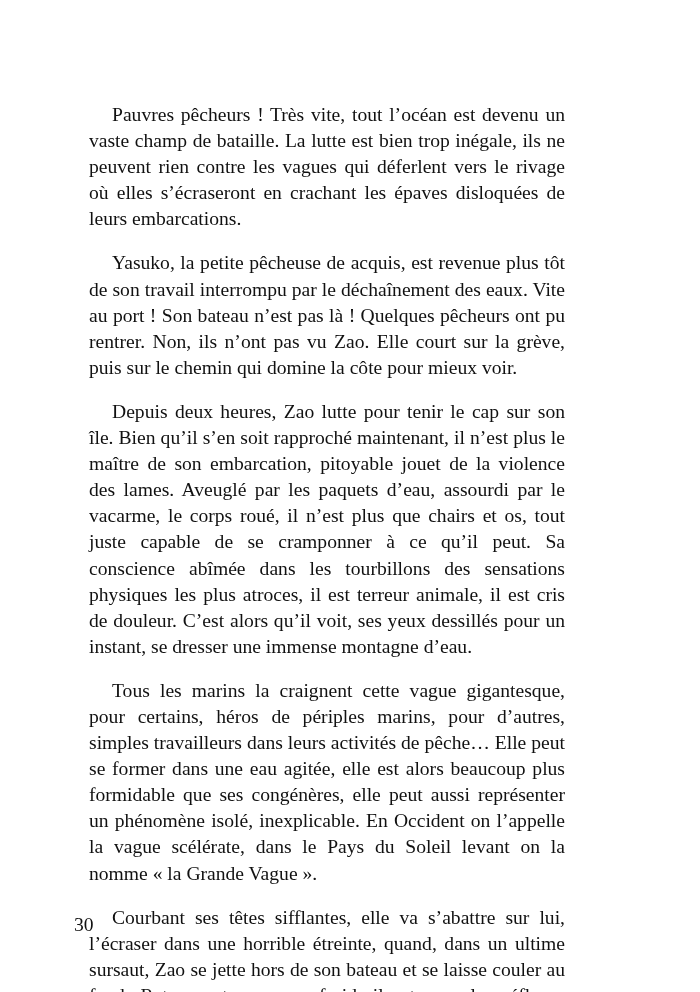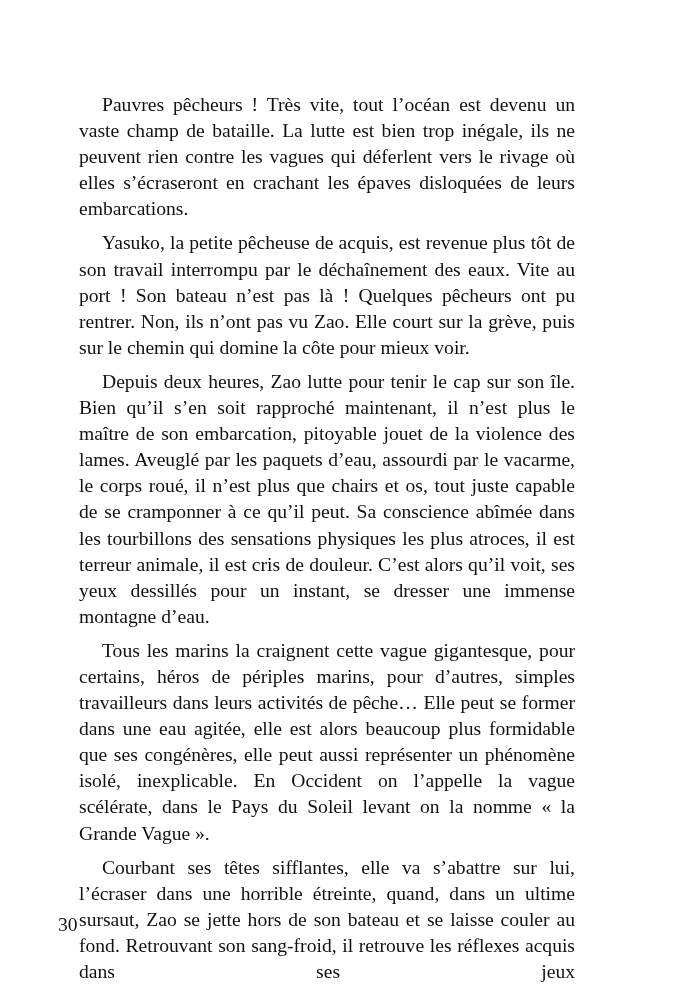--- a/index.html
+++ b/index.html
@@ -26,26 +26,26 @@
       top: 84px;
       width: 512px;
       font-family: "Liberation Serif", "DejaVu Serif", serif;
       font-size: 19.6px;
       line-height: 26.1px;
       color: #111111;
       text-align: justify;
       hyphens: none;
     }
     .para {
-      margin: 8px;
+      margin: 18px;
       text-indent: 23px;
     }
     .page-number {
       position: absolute;
-      left: 58px;
+      left: 74px;
       top: 912px;
       font-family: "Liberation Serif", "DejaVu Serif", serif;
       font-size: 19.6px;
       line-height: 26px;
       color: #111111;
     }
   </style>
 </head>
 <body>
 

